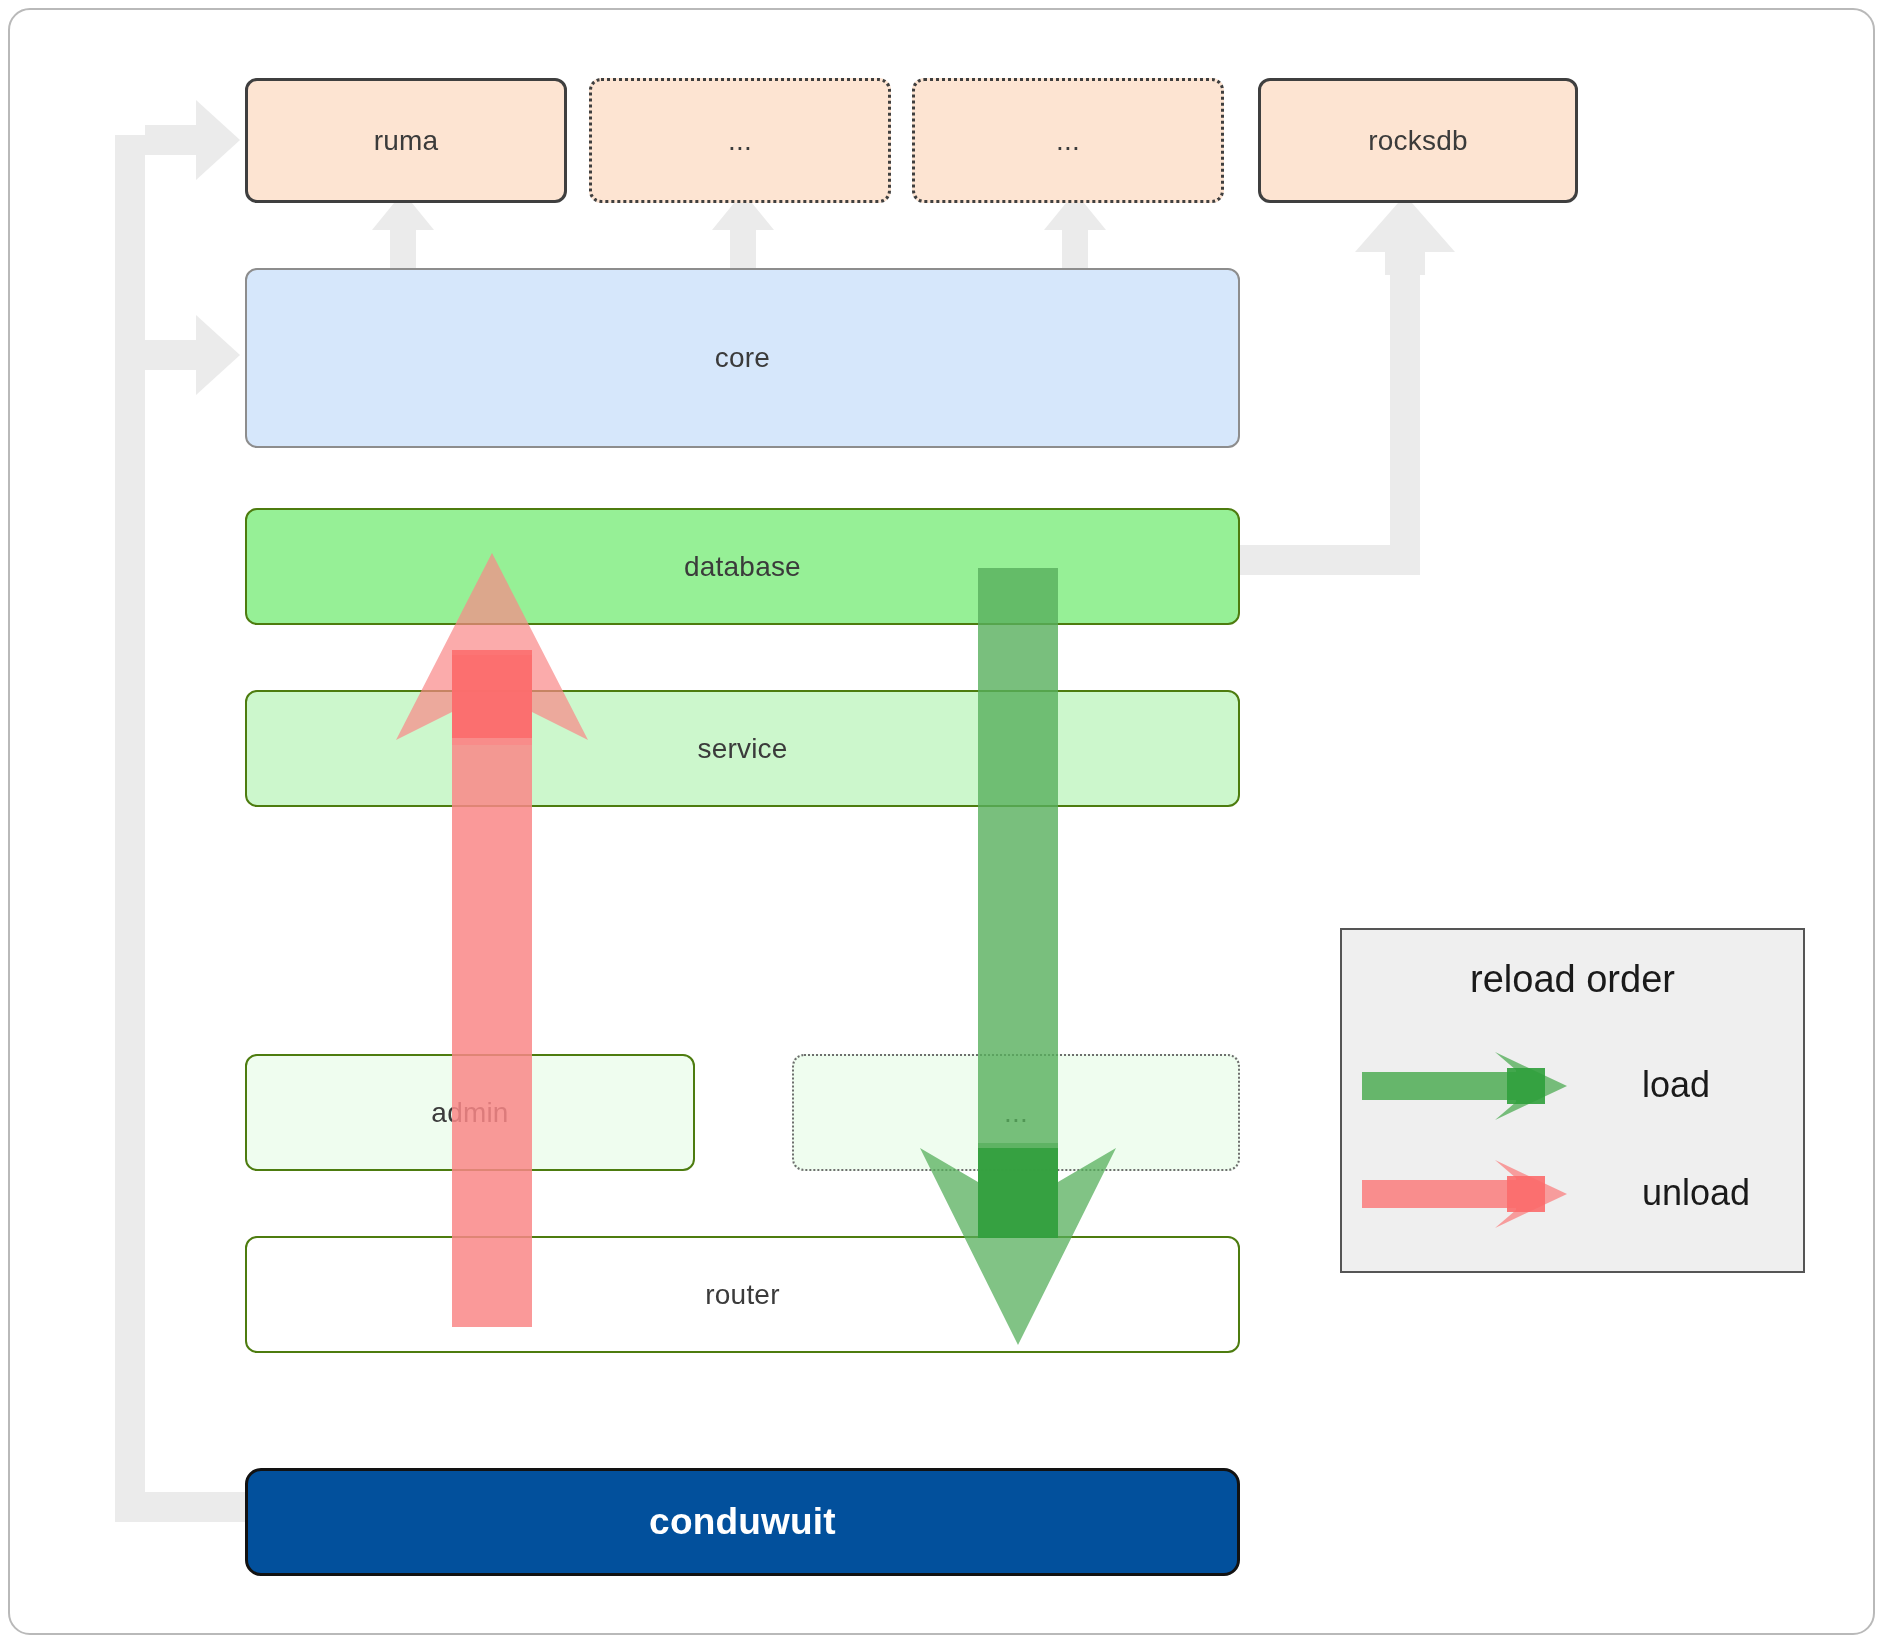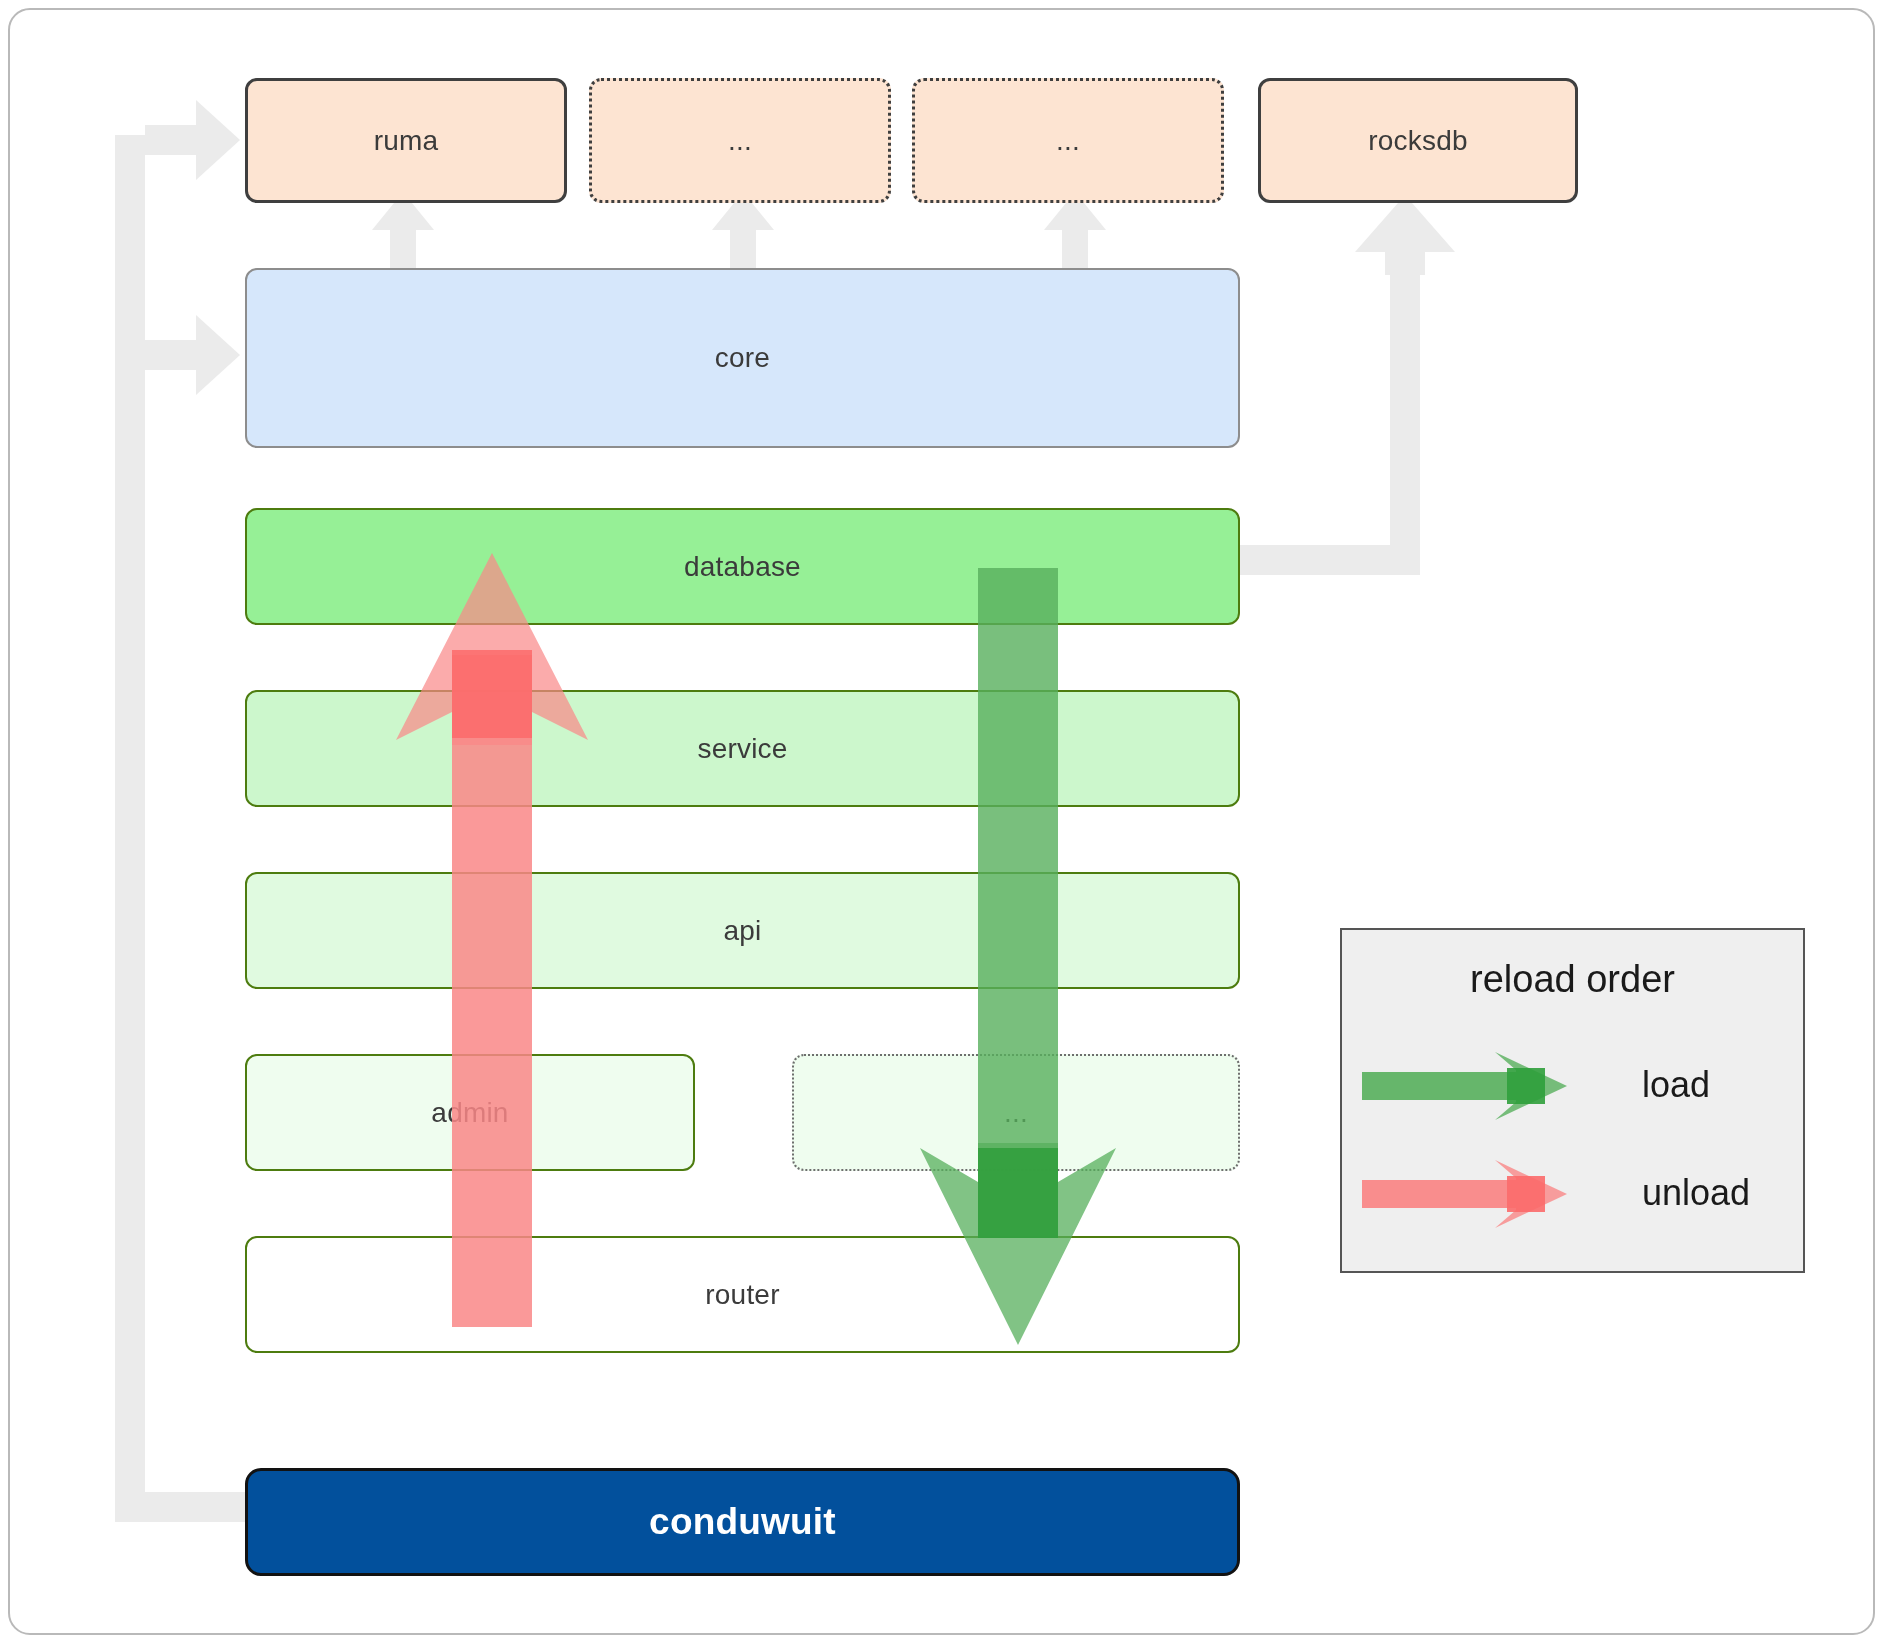--- a/index.html
+++ b/index.html
@@ -152,23 +152,20 @@
     </div>
 
     <div class="node layer" style="left:245px;top:508px;width:995px;height:117px;background:#96f096;">
       <span class="lbl">database</span>
     </div>
 
     <div class="node layer" style="left:245px;top:690px;width:995px;height:117px;background:#ccf7cc;">
       <span class="lbl">service</span>
     </div>
 
-    <div class="node layer" style="left:245px;top:872px;width:995px;height:117px;background:#e0fae0;">
-      <span class="lbl">api</span>
-    </div>
 
     <div class="node layer" style="left:245px;top:1054px;width:450px;height:117px;background:#effdef;">
       <span class="lbl">admin</span>
     </div>
 
     <div class="node layer dotted" style="left:792px;top:1054px;width:448px;height:117px;background:#effdef;">
       <span class="lbl">...</span>
     </div>
 
     <div class="node conduwuit" style="left:245px;top:1468px;width:995px;height:108px;">

